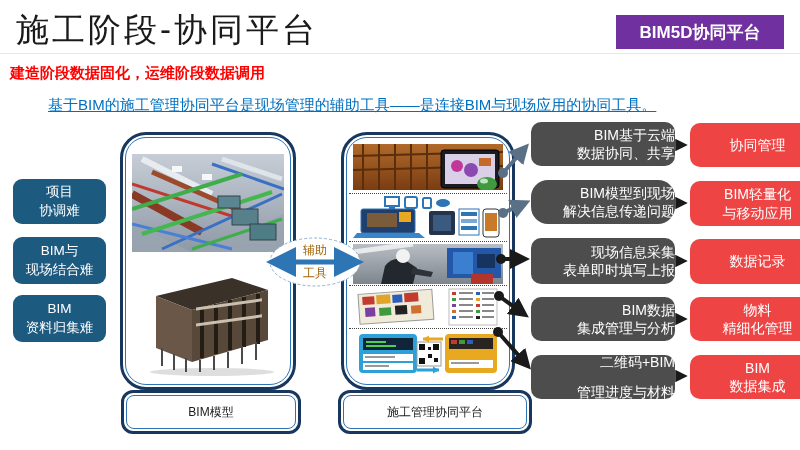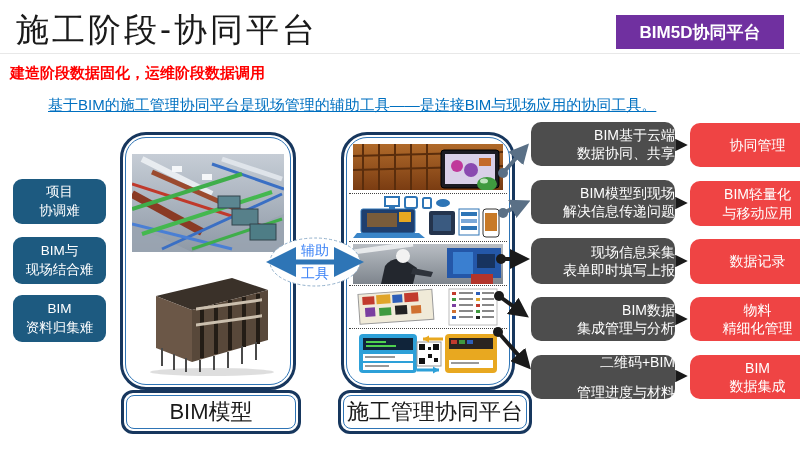--- a/index.html
+++ b/index.html
@@ -10,30 +10,30 @@
   .badge{position:absolute;left:616px;top:15px;width:168px;height:34px;background:#7030A0;
     color:#fff;font-size:17px;font-weight:bold;display:flex;align-items:center;justify-content:center;}
   .red-line{position:absolute;left:10px;top:64px;font-size:15px;font-weight:bold;color:#FF0000;}
   .blue-line{position:absolute;left:48px;top:96px;font-size:15px;color:#0070C0;text-decoration:underline;}
   .challenge{position:absolute;left:13px;width:93px;background:#1D5A80;border-radius:9px;color:#fff;
     font-size:13.5px;line-height:1.35;text-align:center;display:flex;flex-direction:column;justify-content:center;}
   .dbox{position:absolute;border:3px solid #17375E;border-radius:26px;background:#fff;}
   .dbox .inner{position:absolute;inset:2px;border:1px solid #2E74B5;border-radius:21px;background:#fff;overflow:hidden;}
   .label-box{position:absolute;border:3px solid #17375E;border-radius:12px;background:#fff;}
   .label-box .inner{position:absolute;inset:2px;border:1px solid #2E74B5;border-radius:8px;
-    display:flex;align-items:center;justify-content:center;font-size:22px;color:#1a1a1a;}
+    display:flex;align-items:center;justify-content:center;font-size:12px;color:#1a1a1a;}
   .prow{position:absolute;left:0;width:100%;display:flex;align-items:center;justify-content:center;}
   .psep{position:absolute;left:2px;right:2px;border-top:1px dotted #444;}
   .gray-box{position:absolute;left:531px;width:144px;background:#4D4D4D;border-radius:10px;color:#fff;
     font-size:14px;line-height:1.32;text-align:right;display:flex;flex-direction:column;justify-content:center;}
   .teal-box{position:absolute;left:690px;width:103px;background:#ef4444;border-radius:10px;color:#fff;
     font-size:14px;line-height:1.32;text-align:center;display:flex;flex-direction:column;justify-content:center;padding-left:16px;}
   .overlay{position:absolute;left:0;top:0;width:800px;height:450px;pointer-events:none;}
-  .helper-text{position:absolute;left:288px;top:239px;width:54px;text-align:center;font-size:14px;
-    color:#3b82f6;line-height:23px;}
+  .helper-text{position:absolute;left:288px;top:239px;width:54px;text-align:center;font-size:12px;
+    color:#a16207;line-height:23px;}
 </style>
 </head>
 <body>
 
 <div class="slide">
 
   <div class="title">施工阶段-协同平台</div>
   <div class="title-rule"></div>
   <div class="badge">BIM5D协同平台</div>
   <div class="red-line">建造阶段数据固化，运维阶段数据调用</div>
@@ -259,21 +259,21 @@
   </div>
 
   <div class="gray-box" style="top:122px;height:44px;">
     <span>BIM基于云端</span>
     <span>数据协同、共享</span>
   </div>
   <div class="teal-box" style="top:123px;height:44px;">
     <span>协同管理</span>
     <span></span>
   </div>
-  <div class="gray-box" style="top:180px;height:44px;">
+  <div class="gray-box" style="top:180px;height:44px;border-radius:17px;">
     <span>BIM模型到现场</span>
     <span>解决信息传递问题</span>
   </div>
   <div class="teal-box" style="top:181px;height:45px;">
     <span>BIM轻量化</span>
     <span>与移动应用</span>
   </div>
   <div class="gray-box" style="top:238px;height:46px;">
     <span>现场信息采集</span>
     <span>表单即时填写上报</span>

